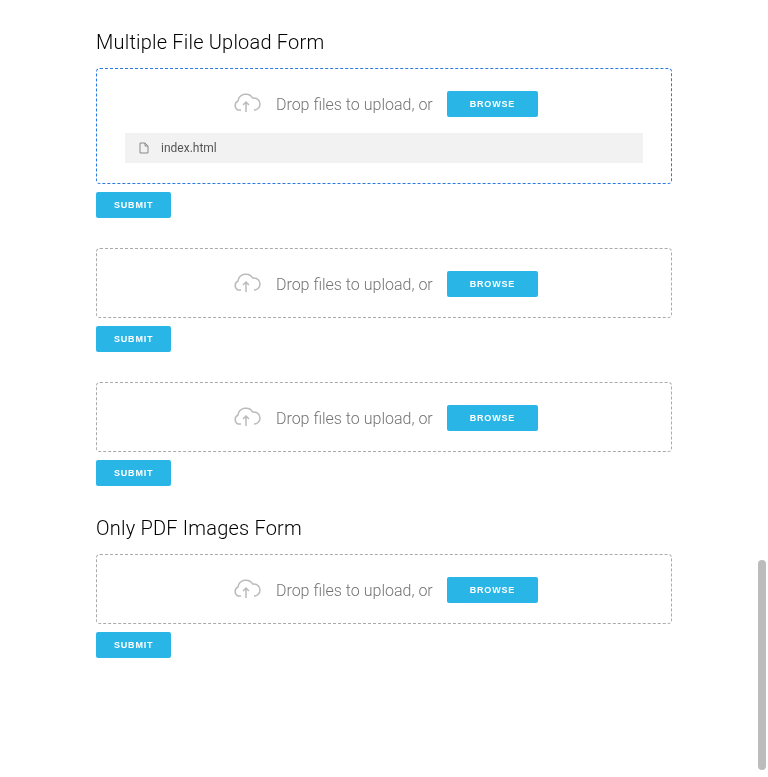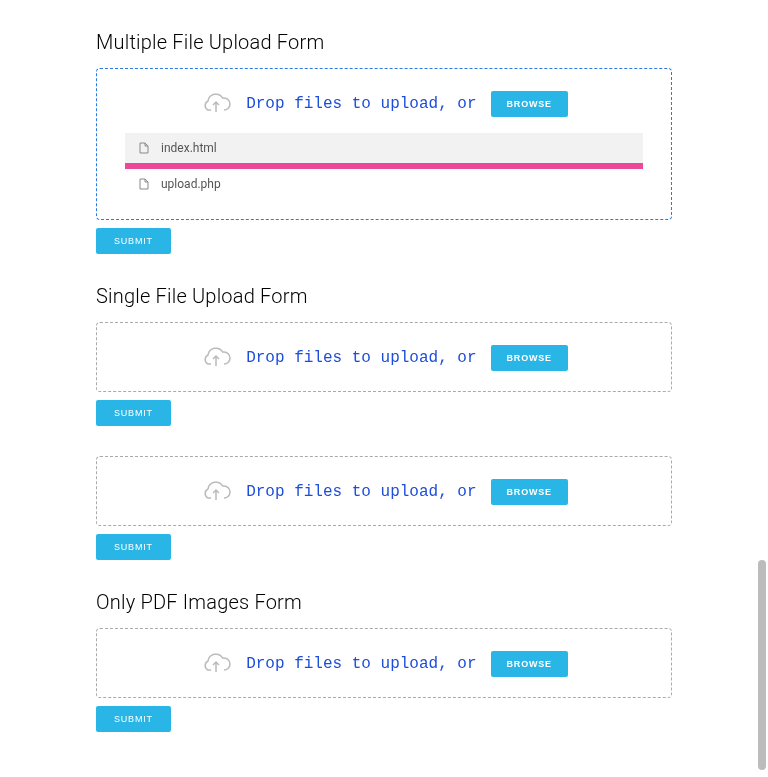--- a/index.html
+++ b/index.html
@@ -34,70 +34,69 @@
       justify-content: center;
       gap: 14px;
     }
     .cloud-icon {
       width: 32px;
       height: 24px;
       display: inline-block;
       flex-shrink: 0;
     }
     .dz-text {
-      color: #1d4ed8;
+      color: #737373;
       font-size: 16px;
       font-weight: 300;
-      font-family: Liberation Mono, monospace;
     }
     .browse-btn {
       background: #29b6e6;
       color: #fff;
       border: none;
-      padding: 8px 16px;
+      padding: 8px 23px;
       font-size: 9px;
       font-weight: 600;
       letter-spacing: 0.8px;
       border-radius: 2px;
       cursor: pointer;
       text-transform: uppercase;
       text-align: center;
     }
     .file-list {
       margin-top: 16px;
       text-align: left;
     }
     .file-item {
       display: flex;
       align-items: center;
       gap: 12px;
       padding: 8px 14px;
       font-size: 12px;
       color: #555;
-      border-bottom: 6px solid #ec4899;
+      border-bottom: 1px solid #ec4899;
     }
     .file-item.highlighted {
       background: #f2f2f2;
     }
     .file-item:last-child {
       border-bottom: none;
     }
     .file-icon {
       width: 10px;
       height: 12px;
       display: inline-block;
       flex-shrink: 0;
     }
     .submit-btn {
       background: #29b6e6;
       color: #fff;
       border: none;
       padding: 8px 18px;
       font-size: 9px;
-      font-weight: 400;
+      font-weight: 700;
       letter-spacing: 0.8px;
       border-radius: 2px;
       cursor: pointer;
       text-transform: uppercase;
       margin-top: 8px;
     }
     .scrollbar {
       position: fixed;
       right: 2px;
       top: 560px;
@@ -125,35 +124,26 @@
     </div>
     <div class="file-list">
       <div class="file-item highlighted">
         <span class="file-icon">
           <svg viewBox="0 0 10 12" fill="none" stroke="#888" stroke-width="1">
             <path d="M1 1h5l3 3v7H1z M6 1v3h3"></path>
           </svg>
         </span>
         <span>index.html</span>
       </div>
-      <div class="file-item">
-        <span class="file-icon">
-          <svg viewBox="0 0 10 12" fill="none" stroke="#888" stroke-width="1">
-            <path d="M1 1h5l3 3v7H1z M6 1v3h3"></path>
-          </svg>
-        </span>
-        <span>upload.php</span>
-      </div>
     </div>
   </div>
   <button class="submit-btn">SUBMIT</button>
 </div>
 
 <div class="section">
-  <h2 class="section-title">Single File Upload Form</h2>
   <div class="dropzone">
     <div class="dz-inner">
       <span class="cloud-icon">
         <svg viewBox="0 0 32 24" fill="none" stroke="#bbb" stroke-width="1.5">
           <path d="M24 18a6 6 0 0 0 0-12 6 6 0 0 0-1.2.12A8 8 0 0 0 8 9a5 5 0 0 0 0 9h3"></path>
           <path d="M16 20V10M13 13l3-3 3 3"></path>
         </svg>
       </span>
       <span class="dz-text">Drop files to upload, or</span>
       <button class="browse-btn">BROWSE</button>

